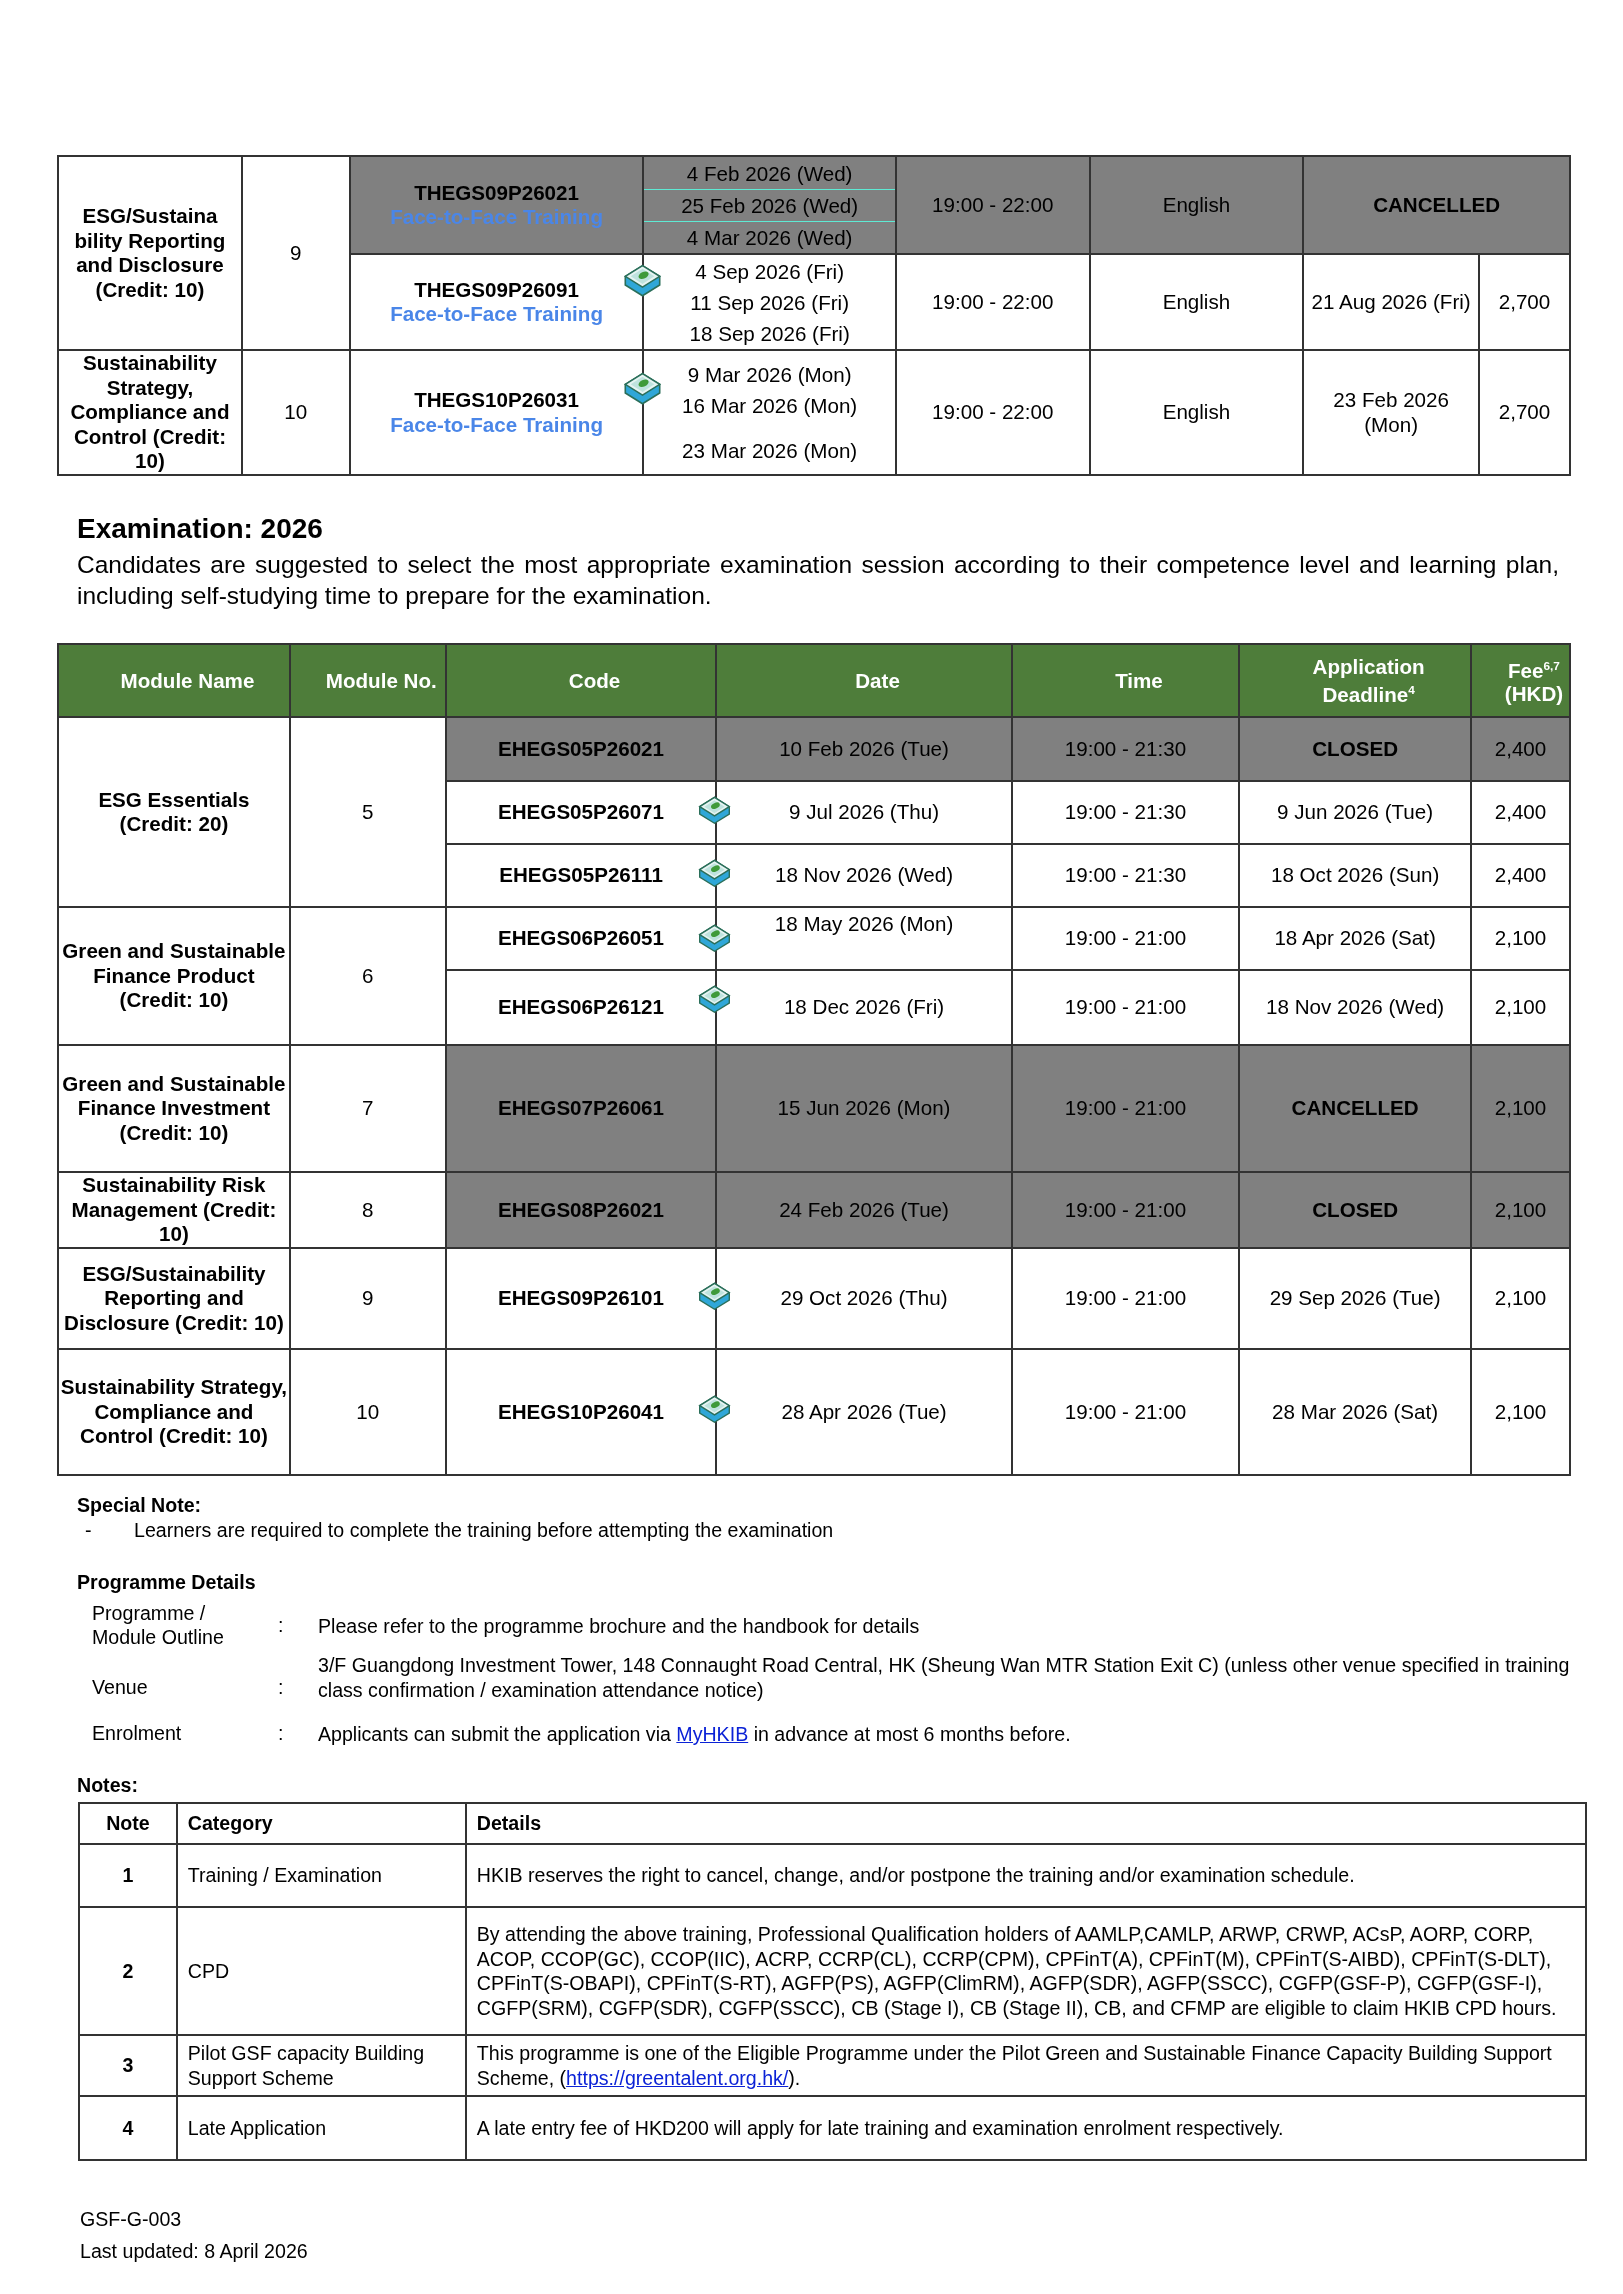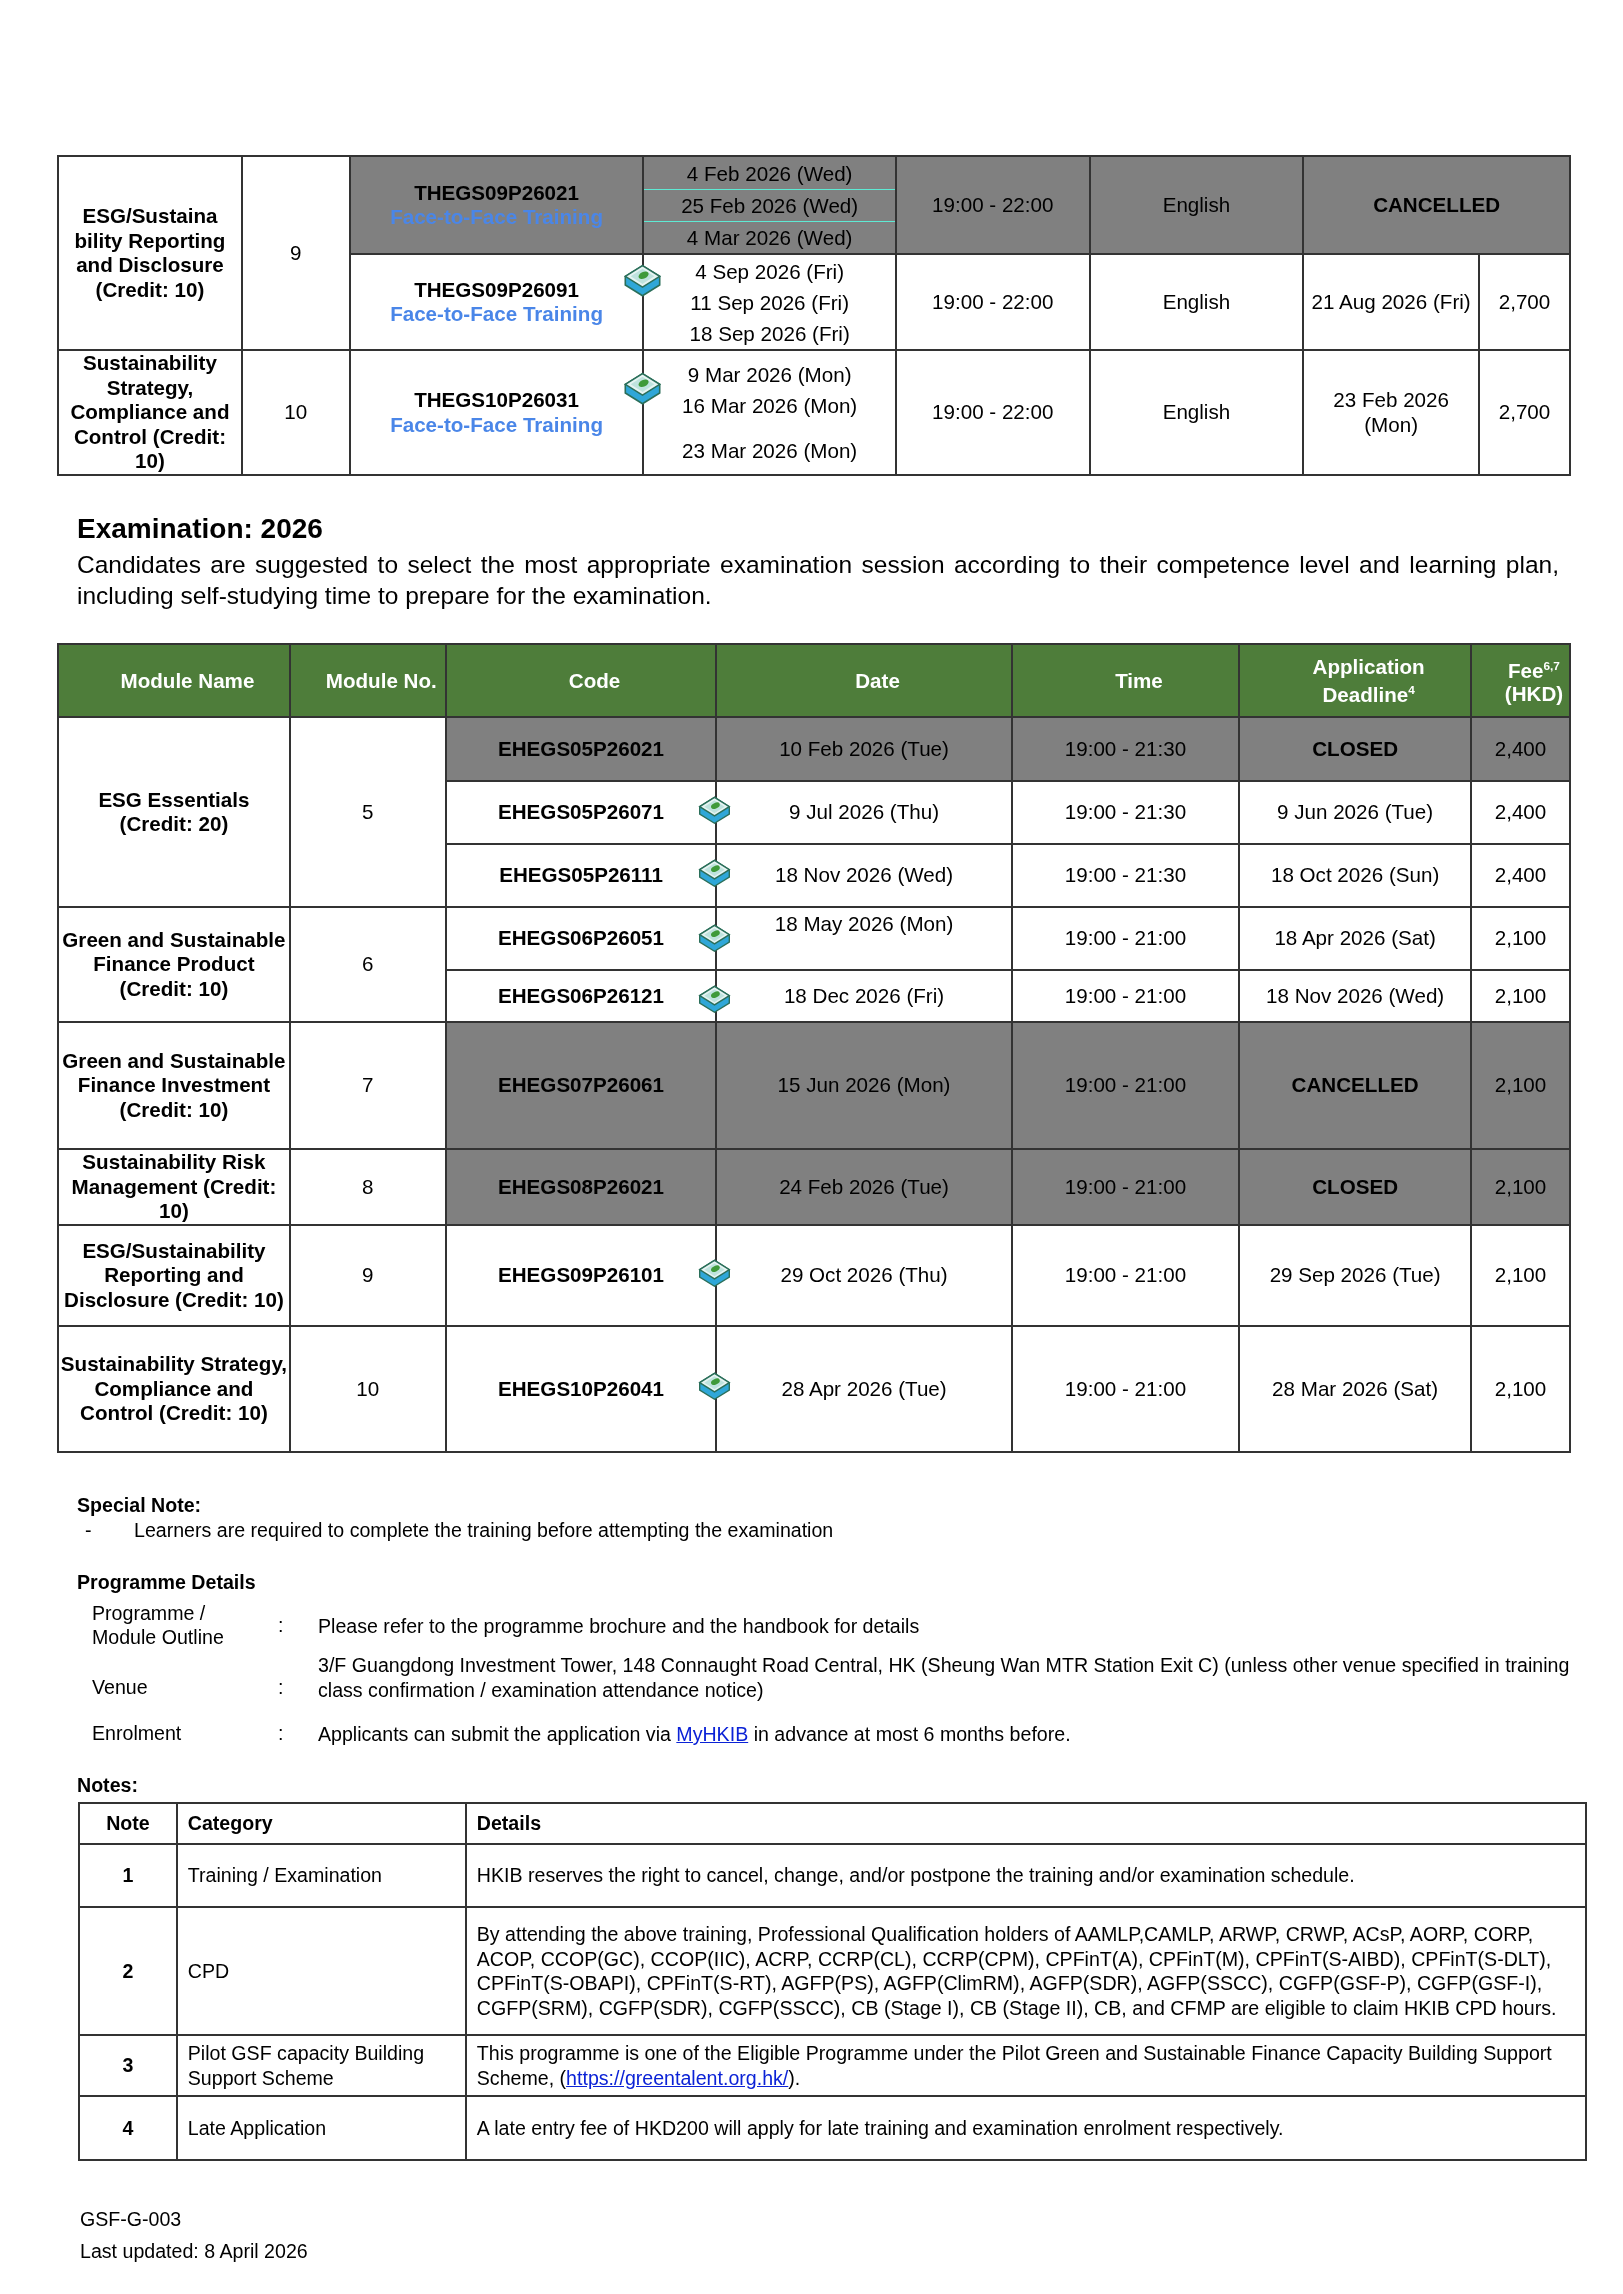--- a/index.html
+++ b/index.html
@@ -196,21 +196,21 @@
     <td rowspan="2" class="name">Green and Sustainable Finance Product (Credit: 10)</td>
     <td rowspan="2">6</td>
     <td class="code"><span>EHEGS06P26051</span><svg class="book" style="right:-17.6px; top:9.8px;" width="37" height="37" viewBox="0 0 38 38">
             <use href="#book-sym"></use>
           </svg></td>
     <td style="vertical-align:top; padding-top:3.9px">18 May 2026 (Mon)</td>
     <td>19:00 - 21:00</td>
     <td>18 Apr 2026 (Sat)</td>
     <td>2,100</td>
   </tr>
-  <tr style="height:52px">
+  <tr style="height:75px">
     <td class="code"><span>EHEGS06P26121</span><svg class="book" style="right:-17.6px; top:7.8px;" width="37" height="37" viewBox="0 0 38 38">
             <use href="#book-sym"></use>
           </svg></td>
     <td>18 Dec 2026 (Fri)</td>
     <td>19:00 - 21:00</td>
     <td>18 Nov 2026 (Wed)</td>
     <td>2,100</td>
   </tr>
 
   <tr style="height:127px">

